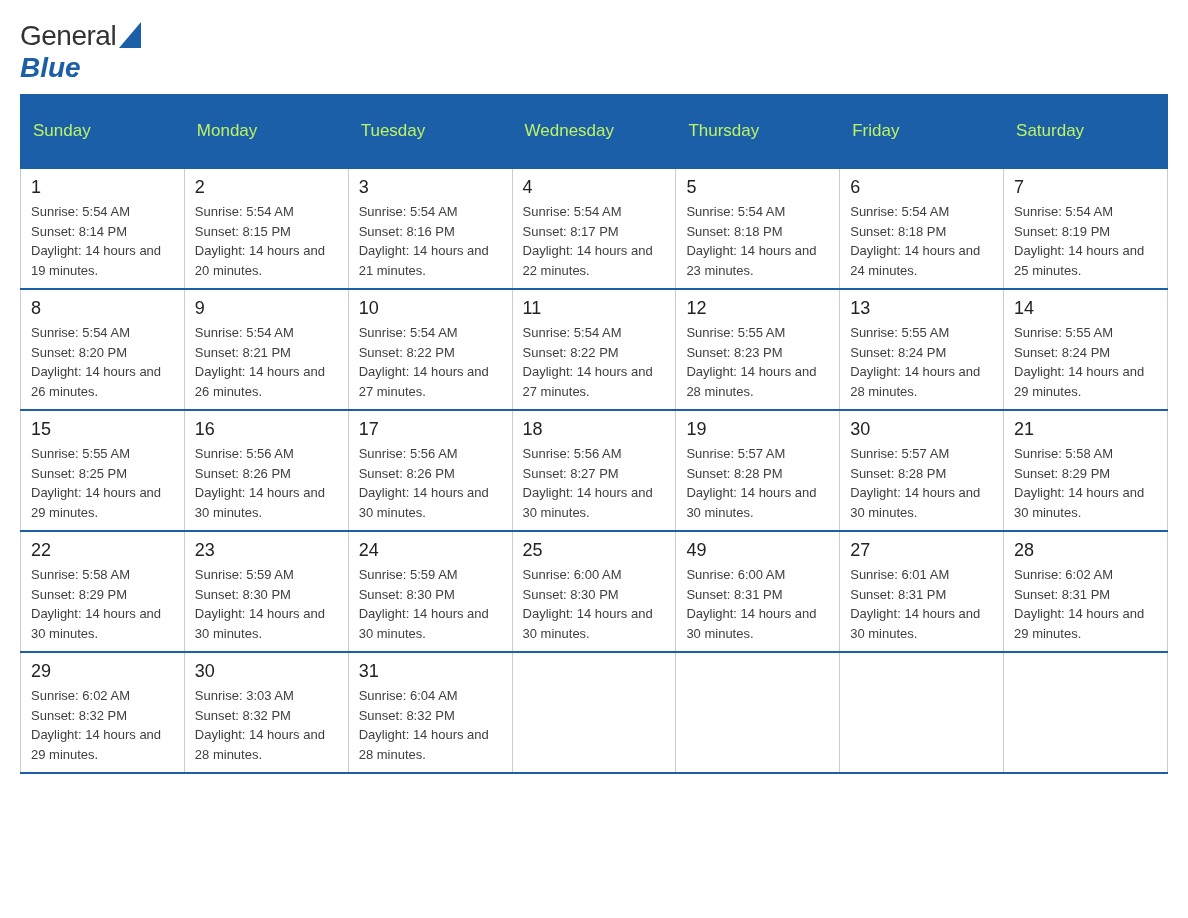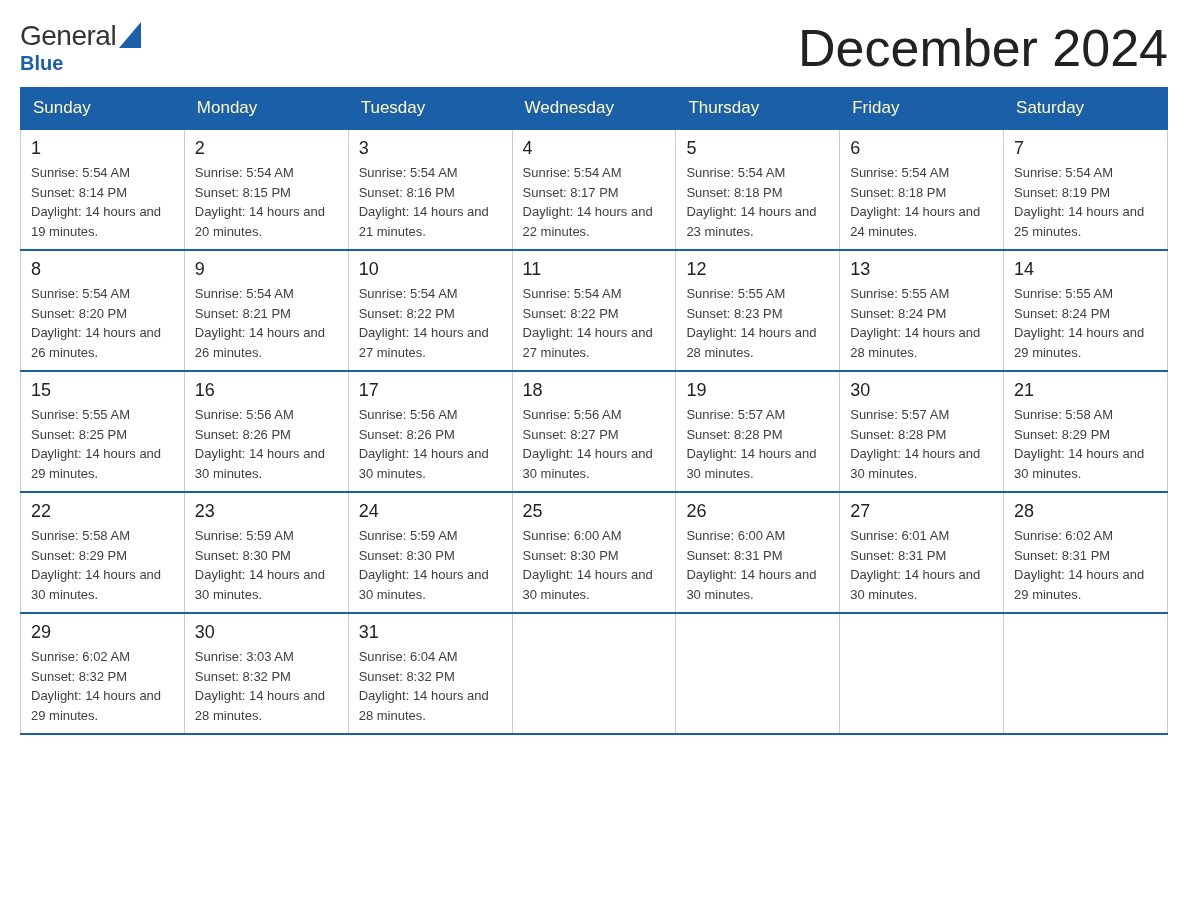--- a/index.html
+++ b/index.html
@@ -30,22 +30,22 @@
       color: #444;
       margin-top: 4px;
     }
     .calendar {
       width: 100%;
       border-collapse: collapse;
       margin-top: 10px;
     }
     .calendar th {
       background-color: #1a5fa8;
-      color: #fef9c3;
-      padding: 10px 12px;
+      color: #bef264;
+      padding: 26px 12px;
       text-align: left;
       font-size: 17px;
       font-weight: normal;
       border: 1px solid #1a5fa8;
     }
     .calendar td {
       vertical-align: top;
       padding: 8px 10px;
       border: 1px solid #ccc;
       width: calc(100% / 7);
@@ -92,45 +92,45 @@
       font-weight: normal;
       color: #333;
       letter-spacing: -0.5px;
     }
     .logo-arrow {
       display: inline-block;
       margin-left: 3px;
       margin-bottom: -2px;
     }
     .logo-text-blue {
-      font-size: 20px;
+      font-size: 28px;
       font-weight: bold;
       color: #1a5fa8;
       margin-top: 0px;
+      font-style: italic;
     }
   </style>
 </head>
 <body>
 
 <div class="header">
   <div class="logo-wrapper">
     <div class="logo-row1">
       <span class="logo-text-general">General</span>
       <span class="logo-arrow">
         <svg width="22" height="26" viewBox="0 0 22 26">
           <polygon points="0,26 22,26 22,0" fill="#1a5fa8"></polygon>
         </svg>
       </span>
     </div>
     <div>
       <span class="logo-text-blue">Blue</span>
     </div>
   </div>
   <div class="title-section">
-    <div class="main-title">December 2024</div>
   </div>
 </div>
 
 <table class="calendar">
   <thead>
     <tr>
       <th>Sunday</th>
       <th>Monday</th>
       <th>Tuesday</th>
       <th>Wednesday</th>
@@ -341,21 +341,21 @@
       </td>
         <td>
         <span class="day-num">25</span>
         <div class="day-info">
           <span>Sunrise: 6:00 AM</span><br>
           <span>Sunset: 8:30 PM</span><br>
           <span>Daylight: 14 hours and 30 minutes.</span>
         </div>
       </td>
         <td>
-        <span class="day-num">26</span>
+        <span class="day-num">49</span>
         <div class="day-info">
           <span>Sunrise: 6:00 AM</span><br>
           <span>Sunset: 8:31 PM</span><br>
           <span>Daylight: 14 hours and 30 minutes.</span>
         </div>
       </td>
         <td>
         <span class="day-num">27</span>
         <div class="day-info">
           <span>Sunrise: 6:01 AM</span><br>

